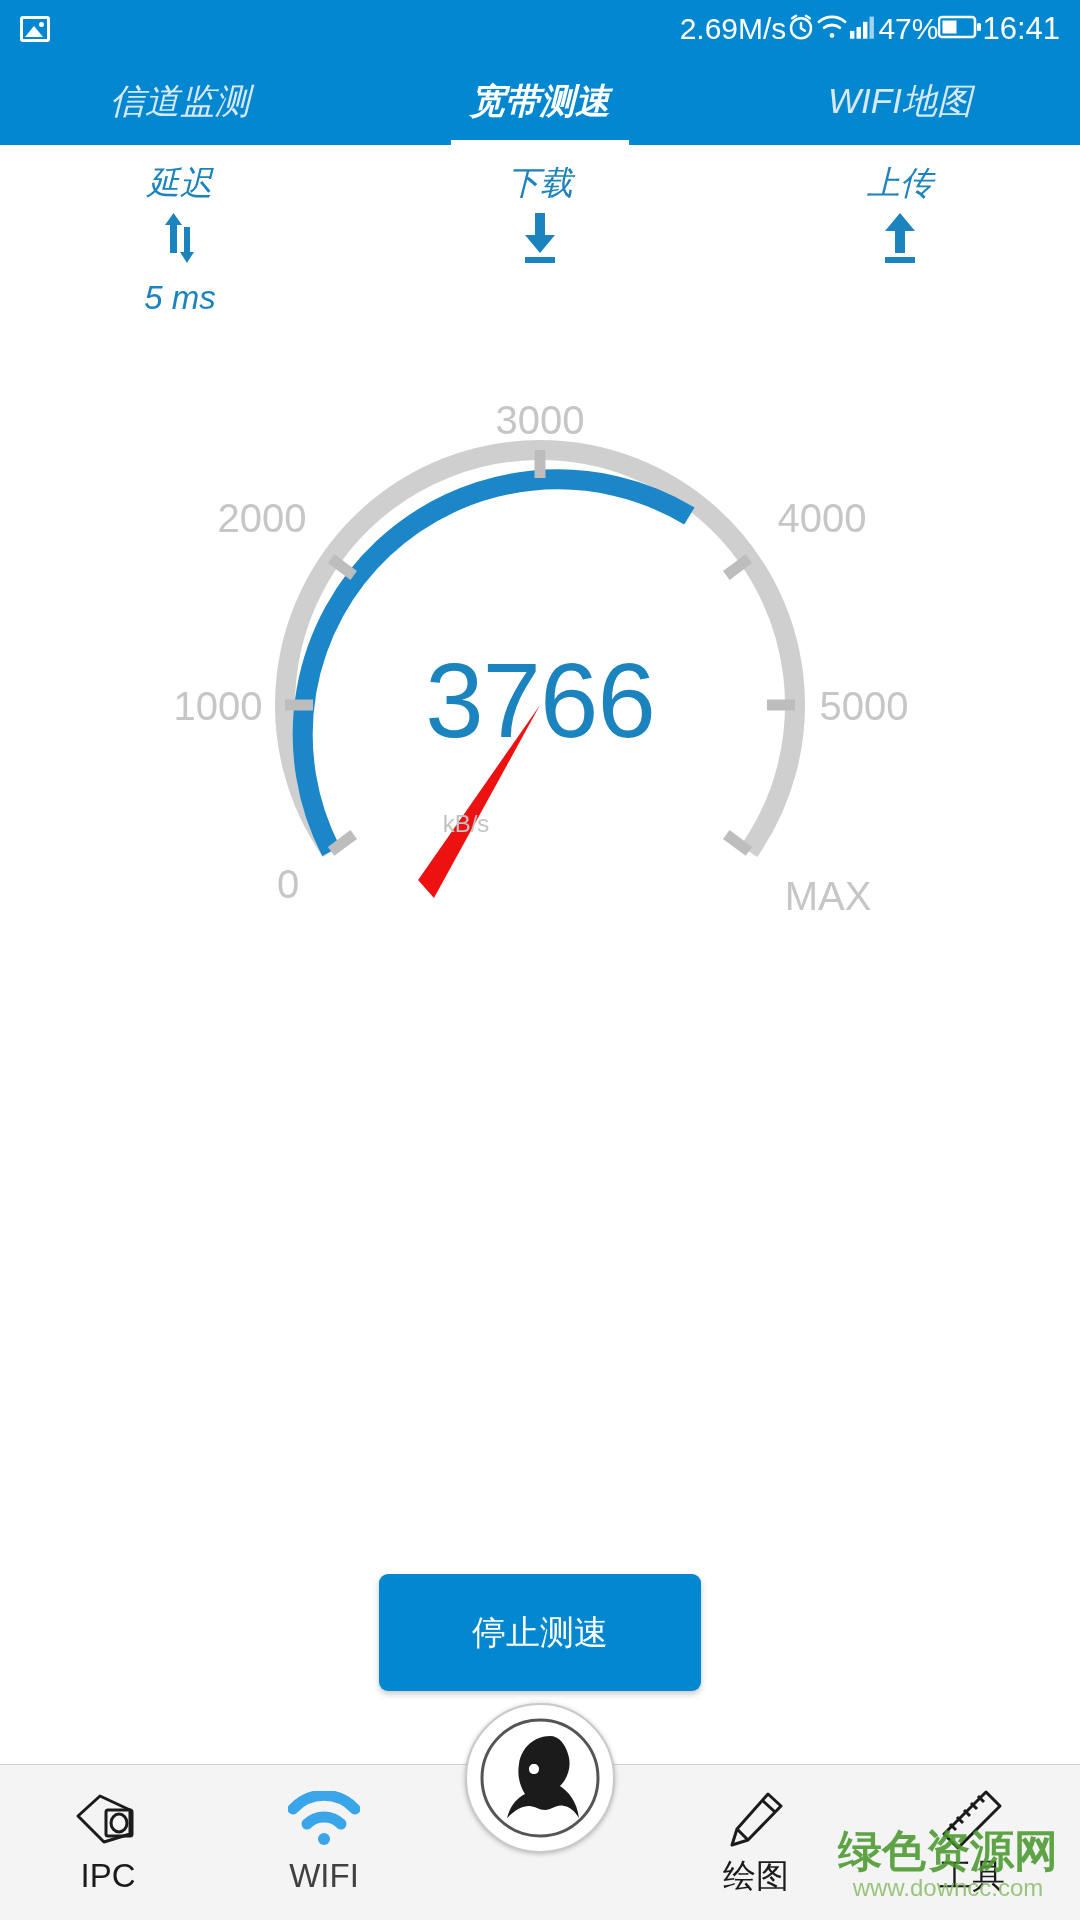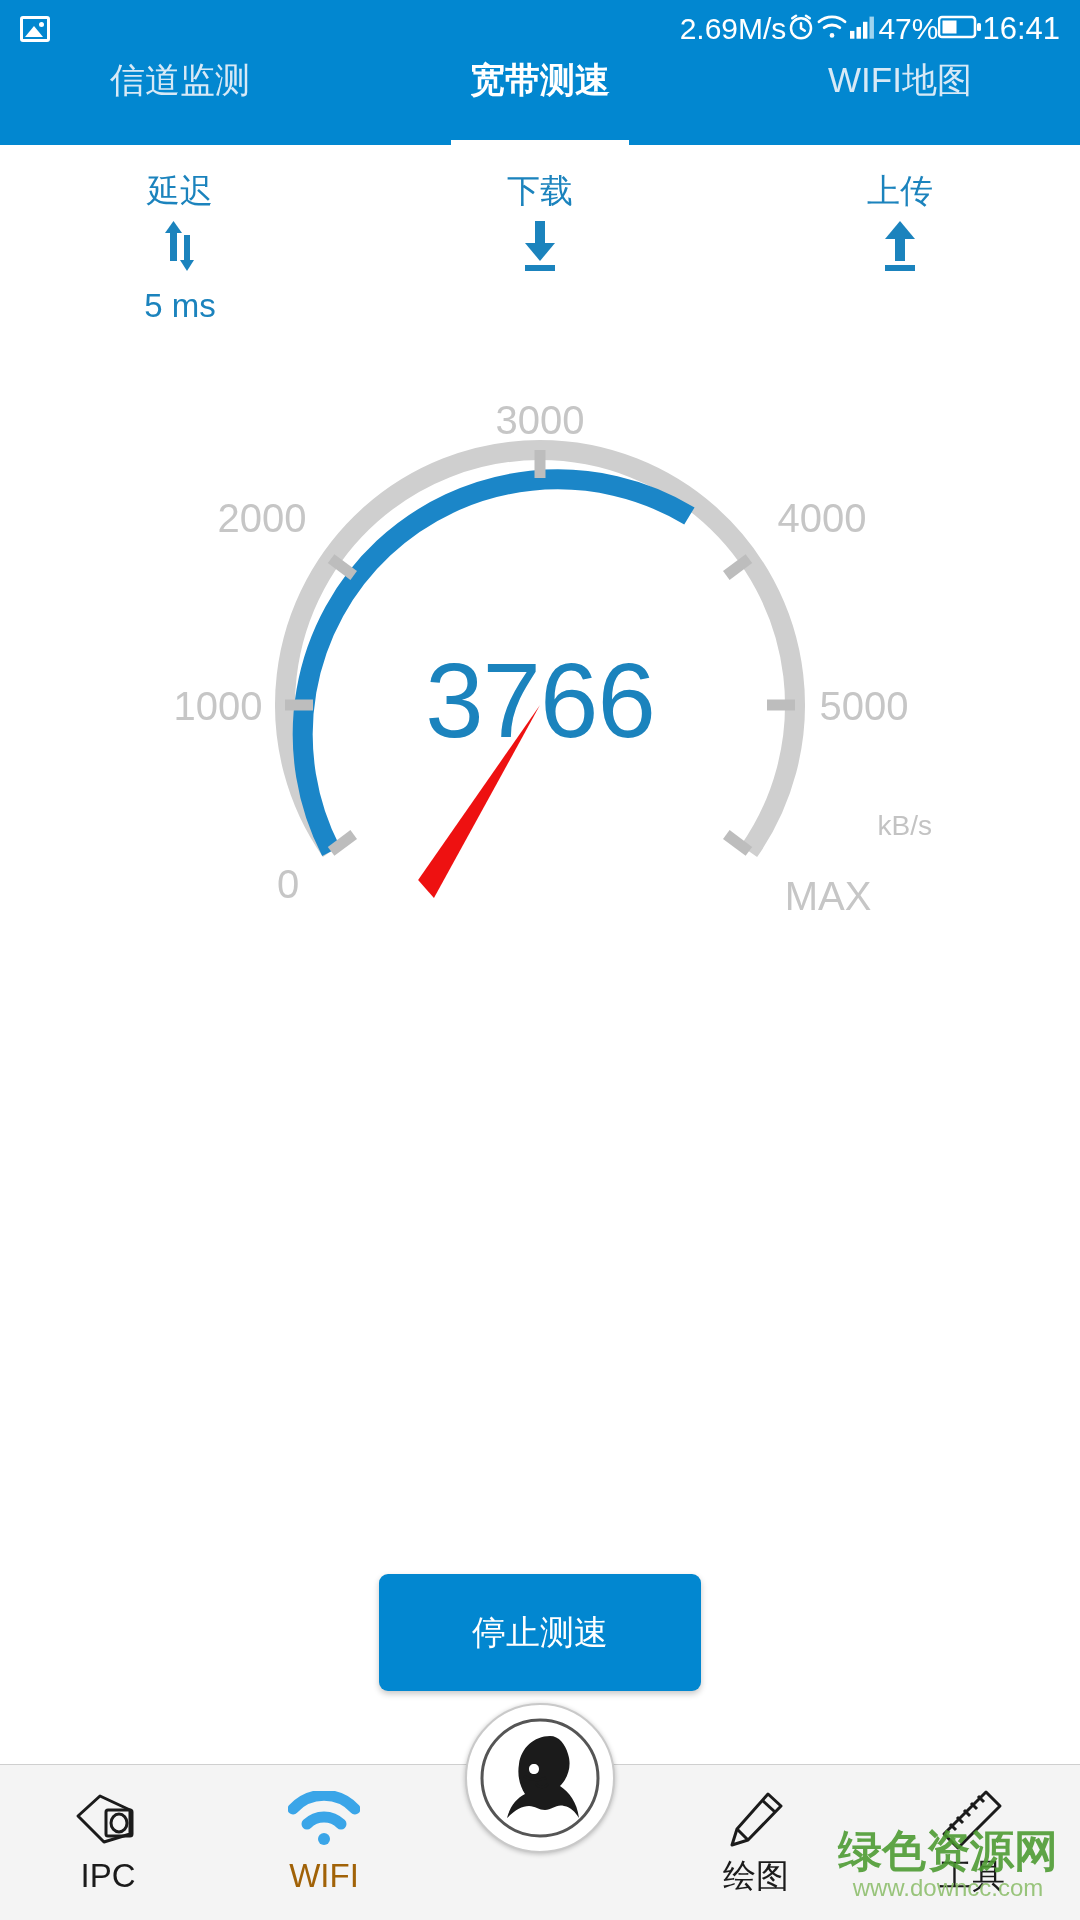--- a/index.html
+++ b/index.html
@@ -35,55 +35,55 @@
     content:""; position:absolute; right:3px; top:3px;
     width:5px; height:5px; border-radius:50%; background:#fff;
   }
 
   
   .tabbar {
     position:absolute; top:57px; left:0; width:1080px; height:88px;
     background:#0287d0; display:flex;
   }
   .tab {
-    flex:1; display:flex; align-items:flex-start; justify-content:center;
-    position:relative; color:#d7e9f6; font-size:35px;
+    flex:1; display:flex; align-items:center; justify-content:center;
+    position:relative; color:#d7e9f6; font-size:35px;font-style:italic;
   }
   .tab.active { color:#ffffff; font-weight:bold; }
   .tab.active:after {
     content:""; position:absolute; bottom:0; left:50%;
     transform:translateX(-50%);
     width:178px; height:5px; background:#ffffff;
   }
 
   
   .metrics {
     position:absolute; top:145px; left:0; width:1080px; height:230px;
     display:flex;
   }
   .metric {
     flex:1; display:flex; flex-direction:column; align-items:center;
-    padding-top:28px; color:#1b83bd;
+    padding-top:20px; color:#1b83bd;font-style:italic;
   }
   .metric-label { font-size:33px; color:#1b83bd; line-height:1.1; }
   .metric-icon { margin-top:12px; height:50px; display:flex; align-items:center; justify-content:center; }
   .metric-value { margin-top:16px; font-size:33px; color:#1b83bd; }
 
   
   .gauge-wrap {
     position:absolute; top:380px; left:0; width:1080px; height:600px;
   }
   .gauge-svg { position:absolute; top:0; left:0; }
   .gauge-reading {
     position:absolute; top:268px; left:0; width:1080px; text-align:center;
     font-size:105px; color:#1b83bd; line-height:1; letter-spacing:-1px;
   }
   .gauge-unit {
-    position:absolute; top:430px; left:0; width:932px; text-align:right;
-    font-size:28px; color:#c3c3c3;
+    position:absolute; top:430px; left:0; width:932px; text-align:center;
+    font-size:24px; color:#c3c3c3;
   }
   .glabel { fill:#c6c6c6; font-size:40px; font-family:"Liberation Sans",sans-serif; }
 
   
   .action-btn {
     position:absolute; left:50%; transform:translateX(-50%);
     top:1574px; width:322px; height:117px;
     background:#0287d0; border:none; border-radius:9px;
     color:#ffffff; font-size:34px;
     font-family:"Liberation Sans","DejaVu Sans",sans-serif;
@@ -95,21 +95,21 @@
   
   .bottomnav {
     position:absolute; bottom:0; left:0; width:1080px; height:156px;
     background:#f4f4f4; border-top:1px solid #cfcfcf;
     display:flex; align-items:flex-start;
   }
   .navitem {
     flex:1; display:flex; flex-direction:column; align-items:center;
     padding-top:18px; color:#1b1b1b; font-size:33px;
   }
-  .navitem.active { color:#a16207; }
+  .navitem.active { color:#404040; }
   .nav-icon { height:74px; display:flex; align-items:center; justify-content:center; }
   .nav-label { margin-top:2px; line-height:1; }
   .nav-center { flex:1; position:relative; }
   .lion {
     position:absolute; left:50%; transform:translateX(-50%);
     top:-62px; width:150px; height:150px; border-radius:50%;
     background:#ffffff; border:2px solid #c9c9c9;
     box-shadow:0 1px 5px rgba(0,0,0,0.25);
     display:flex; align-items:center; justify-content:center;
   }

